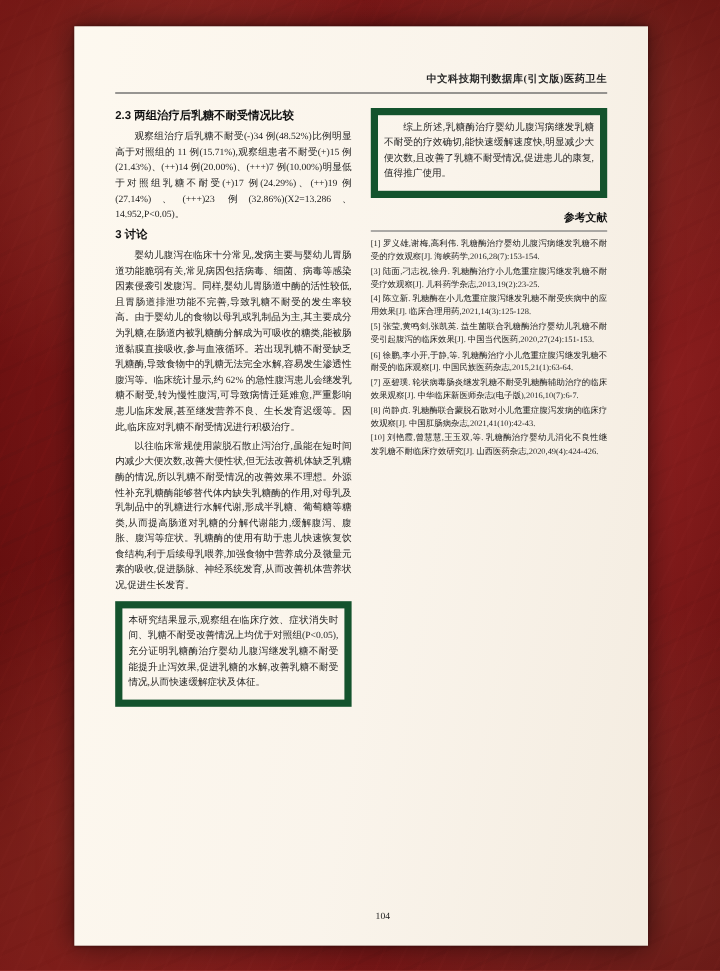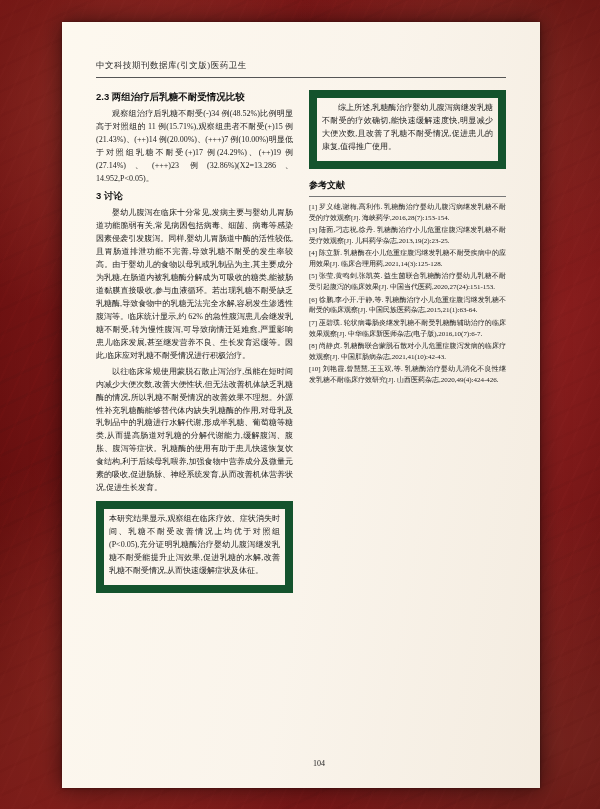--- a/index.html
+++ b/index.html
@@ -45,26 +45,27 @@
   }
 
   .paper-inner{
     position:absolute;inset:0;
     padding:38px 34px 26px 34px;
     box-sizing:border-box;
   }
 
   
   .running-head{
-    text-align:left;
+    text-align:right;
     font-size:8.5px;
     color:#2a2a2a;
     letter-spacing:.5px;
     padding-bottom:5px;
     font-family:"Liberation Serif", serif;
+    font-weight:bold;
   }
   .head-rule{
     border-bottom:1px solid #555;
     margin:0 0 12px 0;
   }
 
   
   .cols{
     display:flex;
     gap:16px;
@@ -85,41 +86,41 @@
     line-height:1.62;
     color:#1b1b1b;
     margin:0 0 3px 0;
     text-align:justify;
     text-indent:16px;
     font-family:"Liberation Serif", serif;
   }
   p.noind{text-indent:0;}
 
   .refs-title{
-    text-align:left;
+    text-align:right;
     font-size:9px;
     font-weight:bold;
     margin:10px 0 4px 0;
     font-family:"Liberation Sans", sans-serif;
     color:#111;
   }
   .refs-rule{border-top:1px solid #777;margin:0 0 5px 0;}
   .ref{
     font-size:7px;
     line-height:1.55;
     color:#1b1b1b;
     margin:0 0 1.5px 0;
     text-align:justify;
     text-indent:-0px;
     font-family:"Liberation Serif", serif;
   }
 
   
   .hl{
-    border:8px solid #14532d;
+    border:6px solid #14532d;
     padding:4px 5px;
     box-sizing:border-box;
   }
   .hl.top-right{margin:0 0 6px 0;}
   .hl.bottom-left{margin:6px 0 0 0;}
 
   
   .folio{
     position:absolute;
     left:0;right:0;bottom:20px;

